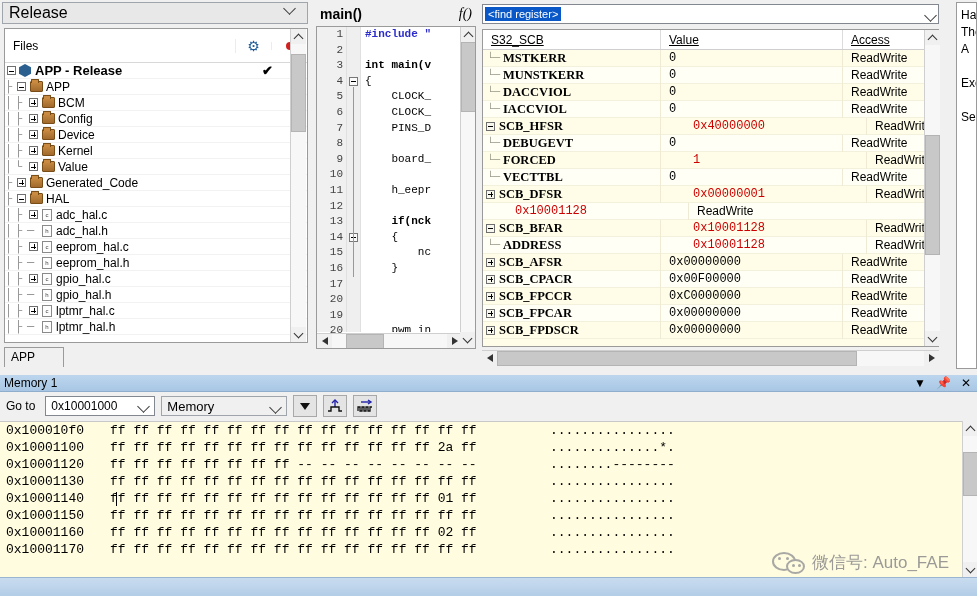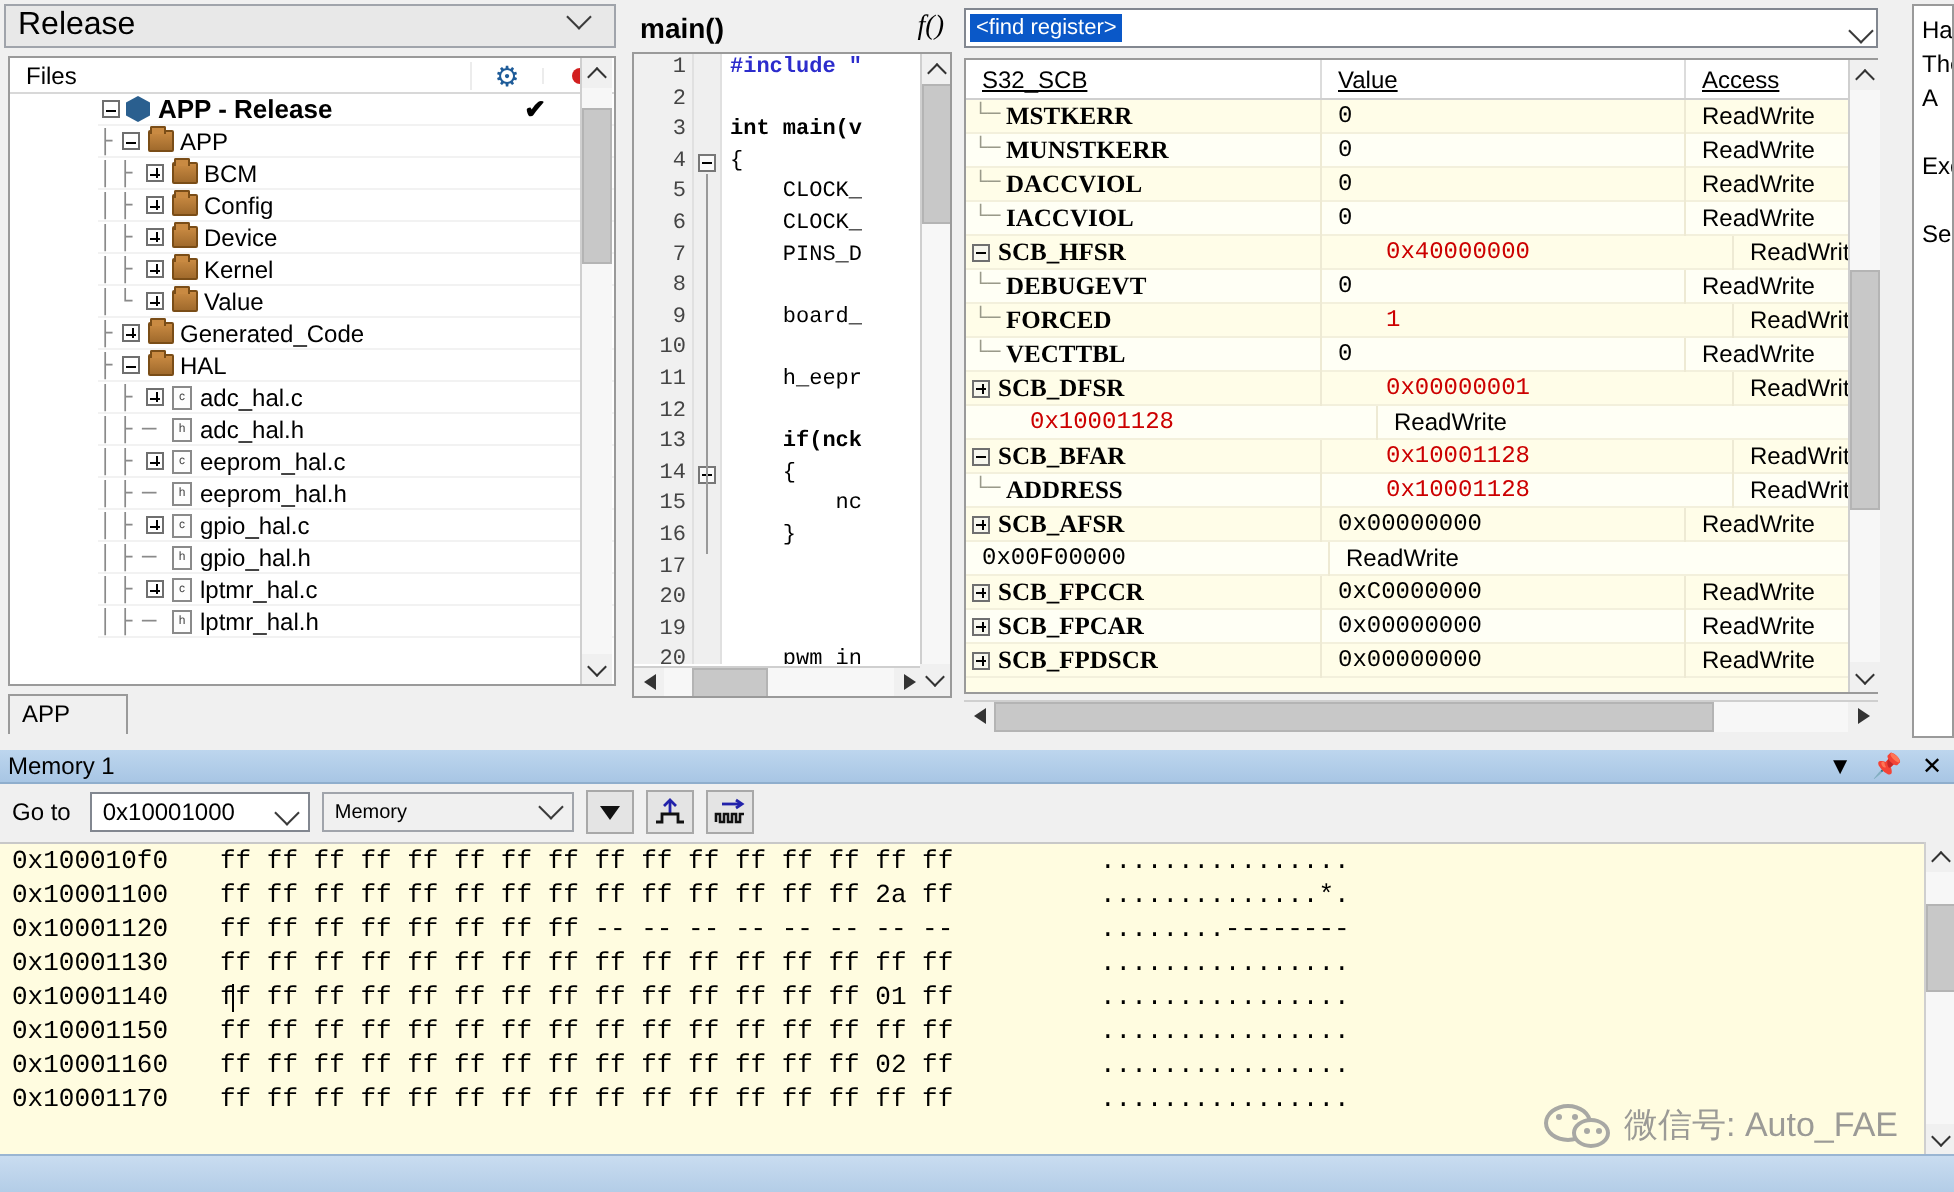--- a/index.html
+++ b/index.html
@@ -65,31 +65,30 @@
   .hscroll .thumb { position: absolute; top: 0; height: 15px; background: #c8c8c8; border: 1px solid #b4b4b4; }
   .arr-l { width:0;height:0;border-top:4px solid transparent;border-bottom:4px solid transparent;border-right:6px solid #333; }
   .arr-r { width:0;height:0;border-top:4px solid transparent;border-bottom:4px solid transparent;border-left:6px solid #333; }
 
   
   #workspace { position: absolute; left: 2px; top: 2px; width: 308px; height: 367px; }
   #ws-combo { position: absolute; left: 0; top: 0; width: 306px; height: 22px; background:#e8e8e8; }
   #ws-files { position: absolute; left: 2px; top: 26px; width: 304px; height: 315px; background: #fff;
               border: 1px solid #9a9a9a; overflow: hidden; }
   .files-head {
-    display: flex; height: 18px; border-bottom: 1px solid #d8d8d8; background: #fff;
+    display: flex; height: 34px; border-bottom: 1px solid #d8d8d8; background: #fff;
     align-items: center; font-size: 12px;
   }
   .files-head .col-files { flex: 1 1 auto; padding-left: 8px; color: #000; }
   .files-head .col-ico { width: 36px; border-left: 1px solid #ececec; display:flex; align-items:center; justify-content:center; }
   .tree-rows { position: relative; }
   .trow {
     display: flex; align-items: center; height: 16px;
     font-size: 12px; white-space: nowrap; color: #000;
     border-bottom: 1px solid #f2f2f2;
-    margin-left: 44px;
   }
   .trow .lbl { flex: 0 0 auto; }
   .trow.root { font-weight: bold; font-size: 13px; }
   .tline { display:inline-block; color:#8a8a8a; font-family:"Liberation Mono", monospace; }
   .plusbox {
     display:inline-block; width:9px; height:9px; border:1px solid #6f6f6f; background:#fff;
     position: relative; margin: 0 2px; vertical-align: middle;
   }
   .plusbox::before { content:''; position:absolute; left:1px; top:3.5px; width:5px; height:1px; background:#000; }
   .plusbox.plus::after { content:''; position:absolute; left:3.5px; top:1px; width:1px; height:5px; background:#000; }
@@ -192,21 +191,21 @@
     display:flex; align-items:center; justify-content:space-between;
     padding:0 6px 0 4px; font-size:12px; color:#000;
     border-bottom:1px solid #8faecd;
   }
   #mem-title .tbtns { display:flex; align-items:center; gap:10px; font-size:12px; }
   #mem-toolbar { height:28px; display:flex; align-items:center; padding-left:6px; gap:6px; background:#f0f0f0; }
   #mem-toolbar .lbl { font-size:12px; margin-right:4px; }
   #mem-goto { width:110px; height:20px; border:1px solid #828790; background:#fff; position:relative;
               display:flex; align-items:center; padding-left:5px; font-size:12px; }
   #mem-kind { width:126px; height:20px; position:relative; display:flex; align-items:center;
-              padding-left:5px; font-size:10px; border:1px solid #a0a4ab; background:#f0f0f0; }
+              padding-left:5px; font-size:13px; border:1px solid #a0a4ab; background:#f0f0f0; }
   .tbtn { width:24px; height:22px; border:1px solid #a8a8a8; background:#e4e4e4;
           display:flex; align-items:center; justify-content:center; }
   .tbtn .tri { width:0;height:0;border-left:5px solid transparent;border-right:5px solid transparent;border-top:7px solid #111; }
   #mem-body {
     position:absolute; left:0; top:46px; width:977px; height:156px;
     background:#fffce0; overflow:hidden; border-top:1px solid #c8c8c8;
   }
   .mline {
     height:17px; line-height:17px; white-space:pre;
     font-family:"Liberation Mono", monospace; font-size:13px; color:#000;
@@ -582,20 +581,24 @@
           </div>
           <div class="reg-row">
             <div class="rc-name">
               <span class="exp plus"></span>
               <span>SCB_AFSR</span>
             </div>
             <div class="rc-val">0x00000000</div>
             <div class="rc-acc">ReadWrite</div>
           </div>
           <div class="reg-row">
+            <div class="rc-name">
+              <span class="exp plus"></span>
+              <span>SCB_CPACR</span>
+            </div>
             <div class="rc-val">0x00F00000</div>
             <div class="rc-acc">ReadWrite</div>
           </div>
           <div class="reg-row">
             <div class="rc-name">
               <span class="exp plus"></span>
               <span>SCB_FPCCR</span>
             </div>
             <div class="rc-val">0xC0000000</div>
             <div class="rc-acc">ReadWrite</div>

